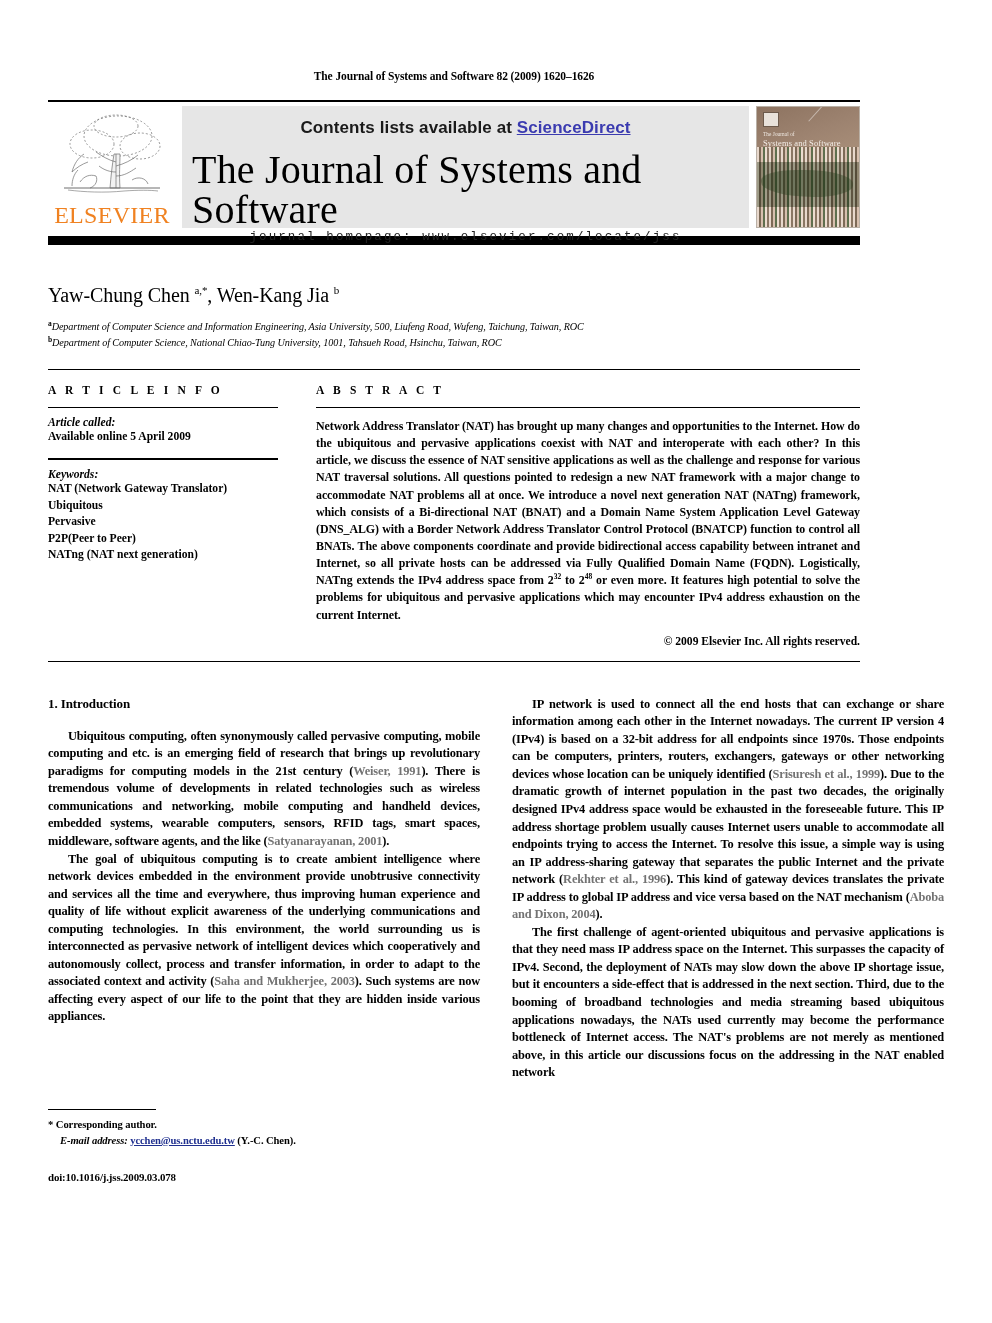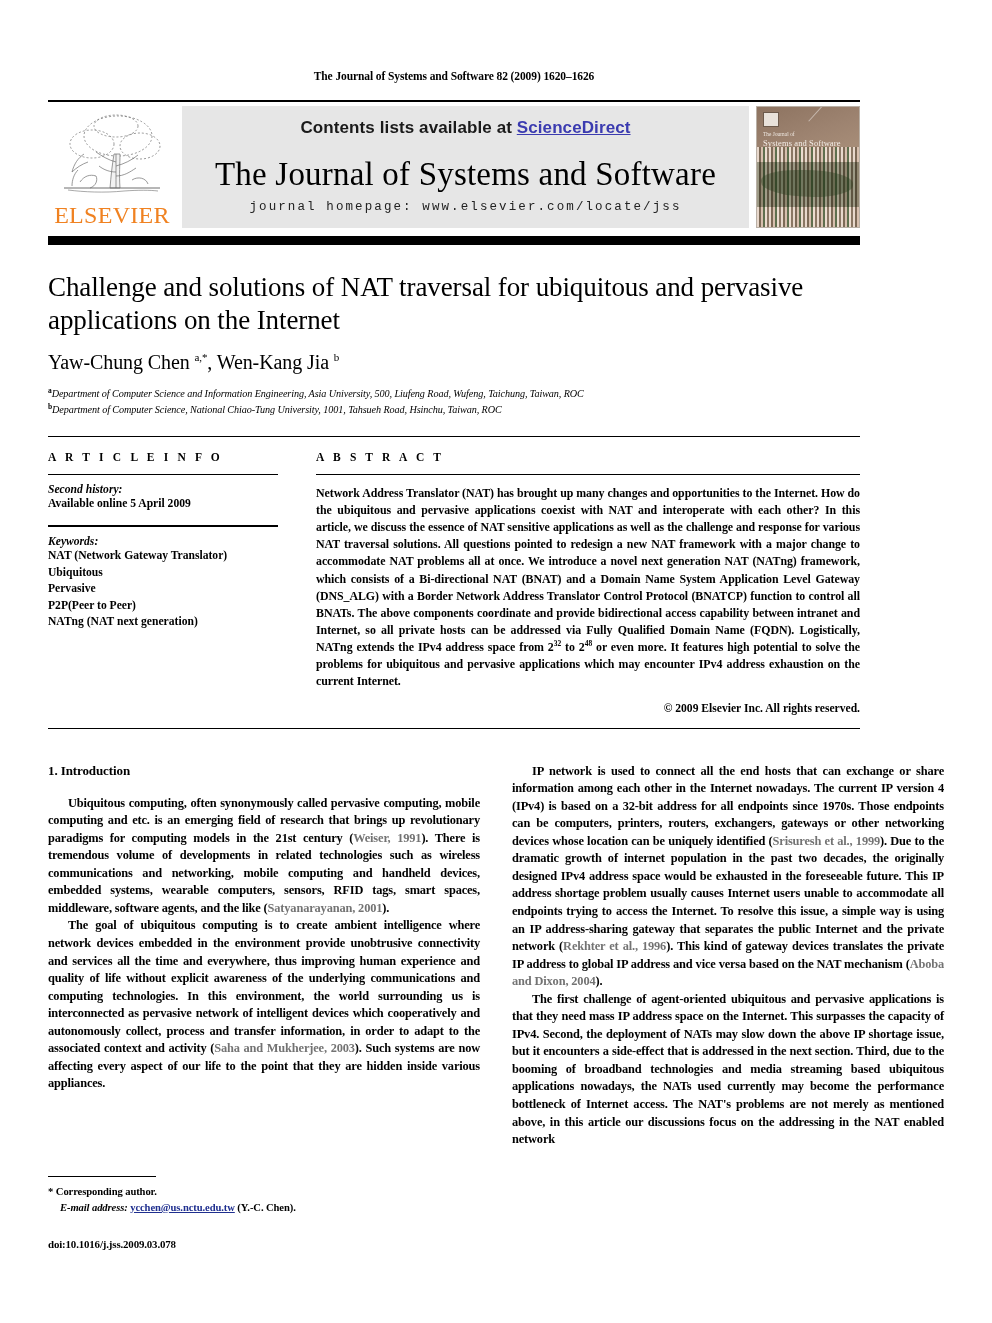--- a/index.html
+++ b/index.html
@@ -83,21 +83,21 @@
     color: #1a1a1a;
     letter-spacing: 0.1px;
     font-weight: bold;
   }
   .sciencedirect {
     color: #3b3bb0;
     font-family: "Liberation Sans", sans-serif;
   }
   .journal-title-big {
     font-family: "Liberation Serif", serif;
-    font-size: 33px;
+    font-size: 40px;
     letter-spacing: 0.2px;
     color: #000;
     line-height: 1;
     margin-top: 12px;
   }
   .homepage-line {
     font-family: Liberation Mono, monospace;
     font-size: 12.5px;
     letter-spacing: 2.1px;
     color: #222;
@@ -355,38 +355,37 @@
         <span>The Journal of</span>
         <b>Systems and Software</b>
       </div>
       <div class="cover-corner"></div>
     </div>
   </div>
 
   <div class="black-bar"></div>
 
   <div class="title-block">
-    <h1 class="paper-title">Challenge and solutions of NAT traversal for ubiquitous and pervasive applications on the Internet</h1>
 
     <div class="authors">
       Yaw-Chung Chen <sup>a,*</sup>, Wen-Kang Jia <sup>b</sup>
     </div>
 
     <div class="affil">
       <div><sup>a</sup><span>Department of Computer Science and Information Engineering, Asia University, 500, Liufeng Road, Wufeng, Taichung, Taiwan, ROC</span></div>
       <div><sup>b</sup><span>Department of Computer Science, National Chiao-Tung University, 1001, Tahsueh Road, Hsinchu, Taiwan, ROC</span></div>
     </div>
   </div>
 
   <div class="info-abstract">
 
     <div class="col-info">
       <div class="sect-head">A R T I C L E  I N F O</div>
       <div class="rule-thin"></div>
-      <div class="info-label">Second history:</div>
+      <div class="info-label">Article called:</div>
       <div class="info-line">Available online 5 April 2009</div>
       <div class="rule-thick"></div>
       <div class="info-label">Keywords:</div>
       <div class="kw-list">
         <div class="info-line">NAT (Network Gateway Translator)</div>
         <div class="info-line">Ubiquitous</div>
         <div class="info-line">Pervasive</div>
         <div class="info-line">P2P(Peer to Peer)</div>
         <div class="info-line">NATng (NAT next generation)</div>
       </div>

